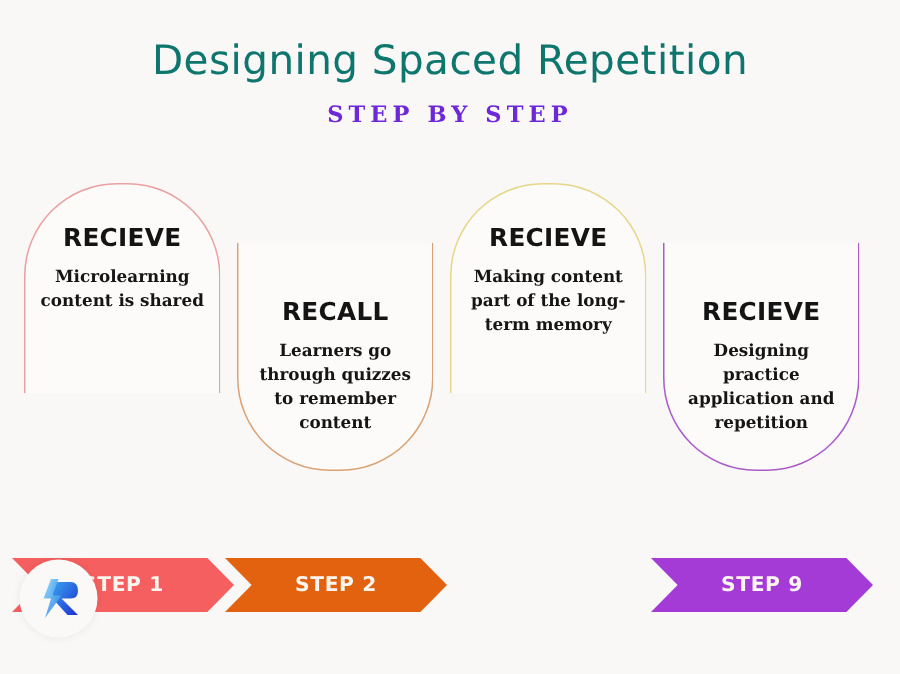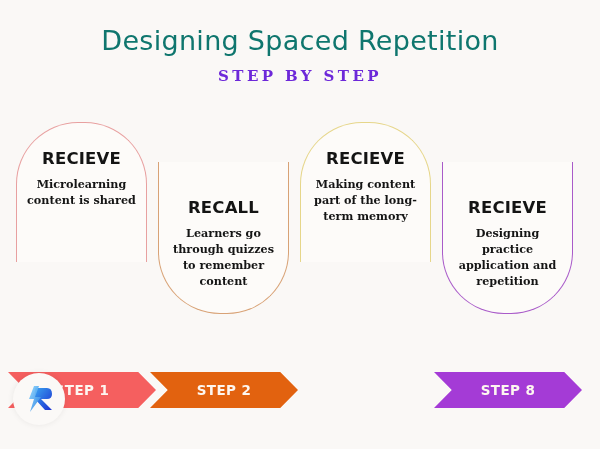--- a/index.html
+++ b/index.html
@@ -218,21 +218,21 @@
     </div>
 
     <div class="banner-row">
       <div class="banner b1" style="--c1:#f55f5f;">
         <span class="banner-label">STEP 1</span>
       </div>
       <div class="banner b2" style="--c2:#e2620f;">
         <span class="banner-label">STEP 2</span>
       </div>
       <div class="banner b4" style="--c4:#a43bd6;">
-        <span class="banner-label">STEP 8</span>
+        <span class="banner-label">STEP 9</span>
       </div>
     </div>
 
   </div>
 
   <div class="logo">
     <svg width="34" height="34" viewBox="0 0 34 34">
       <defs>
         <linearGradient id="gR" x1="0" y1="0" x2="1" y2="1">
           <stop offset="0%" stop-color="#3aa3f0"></stop>

